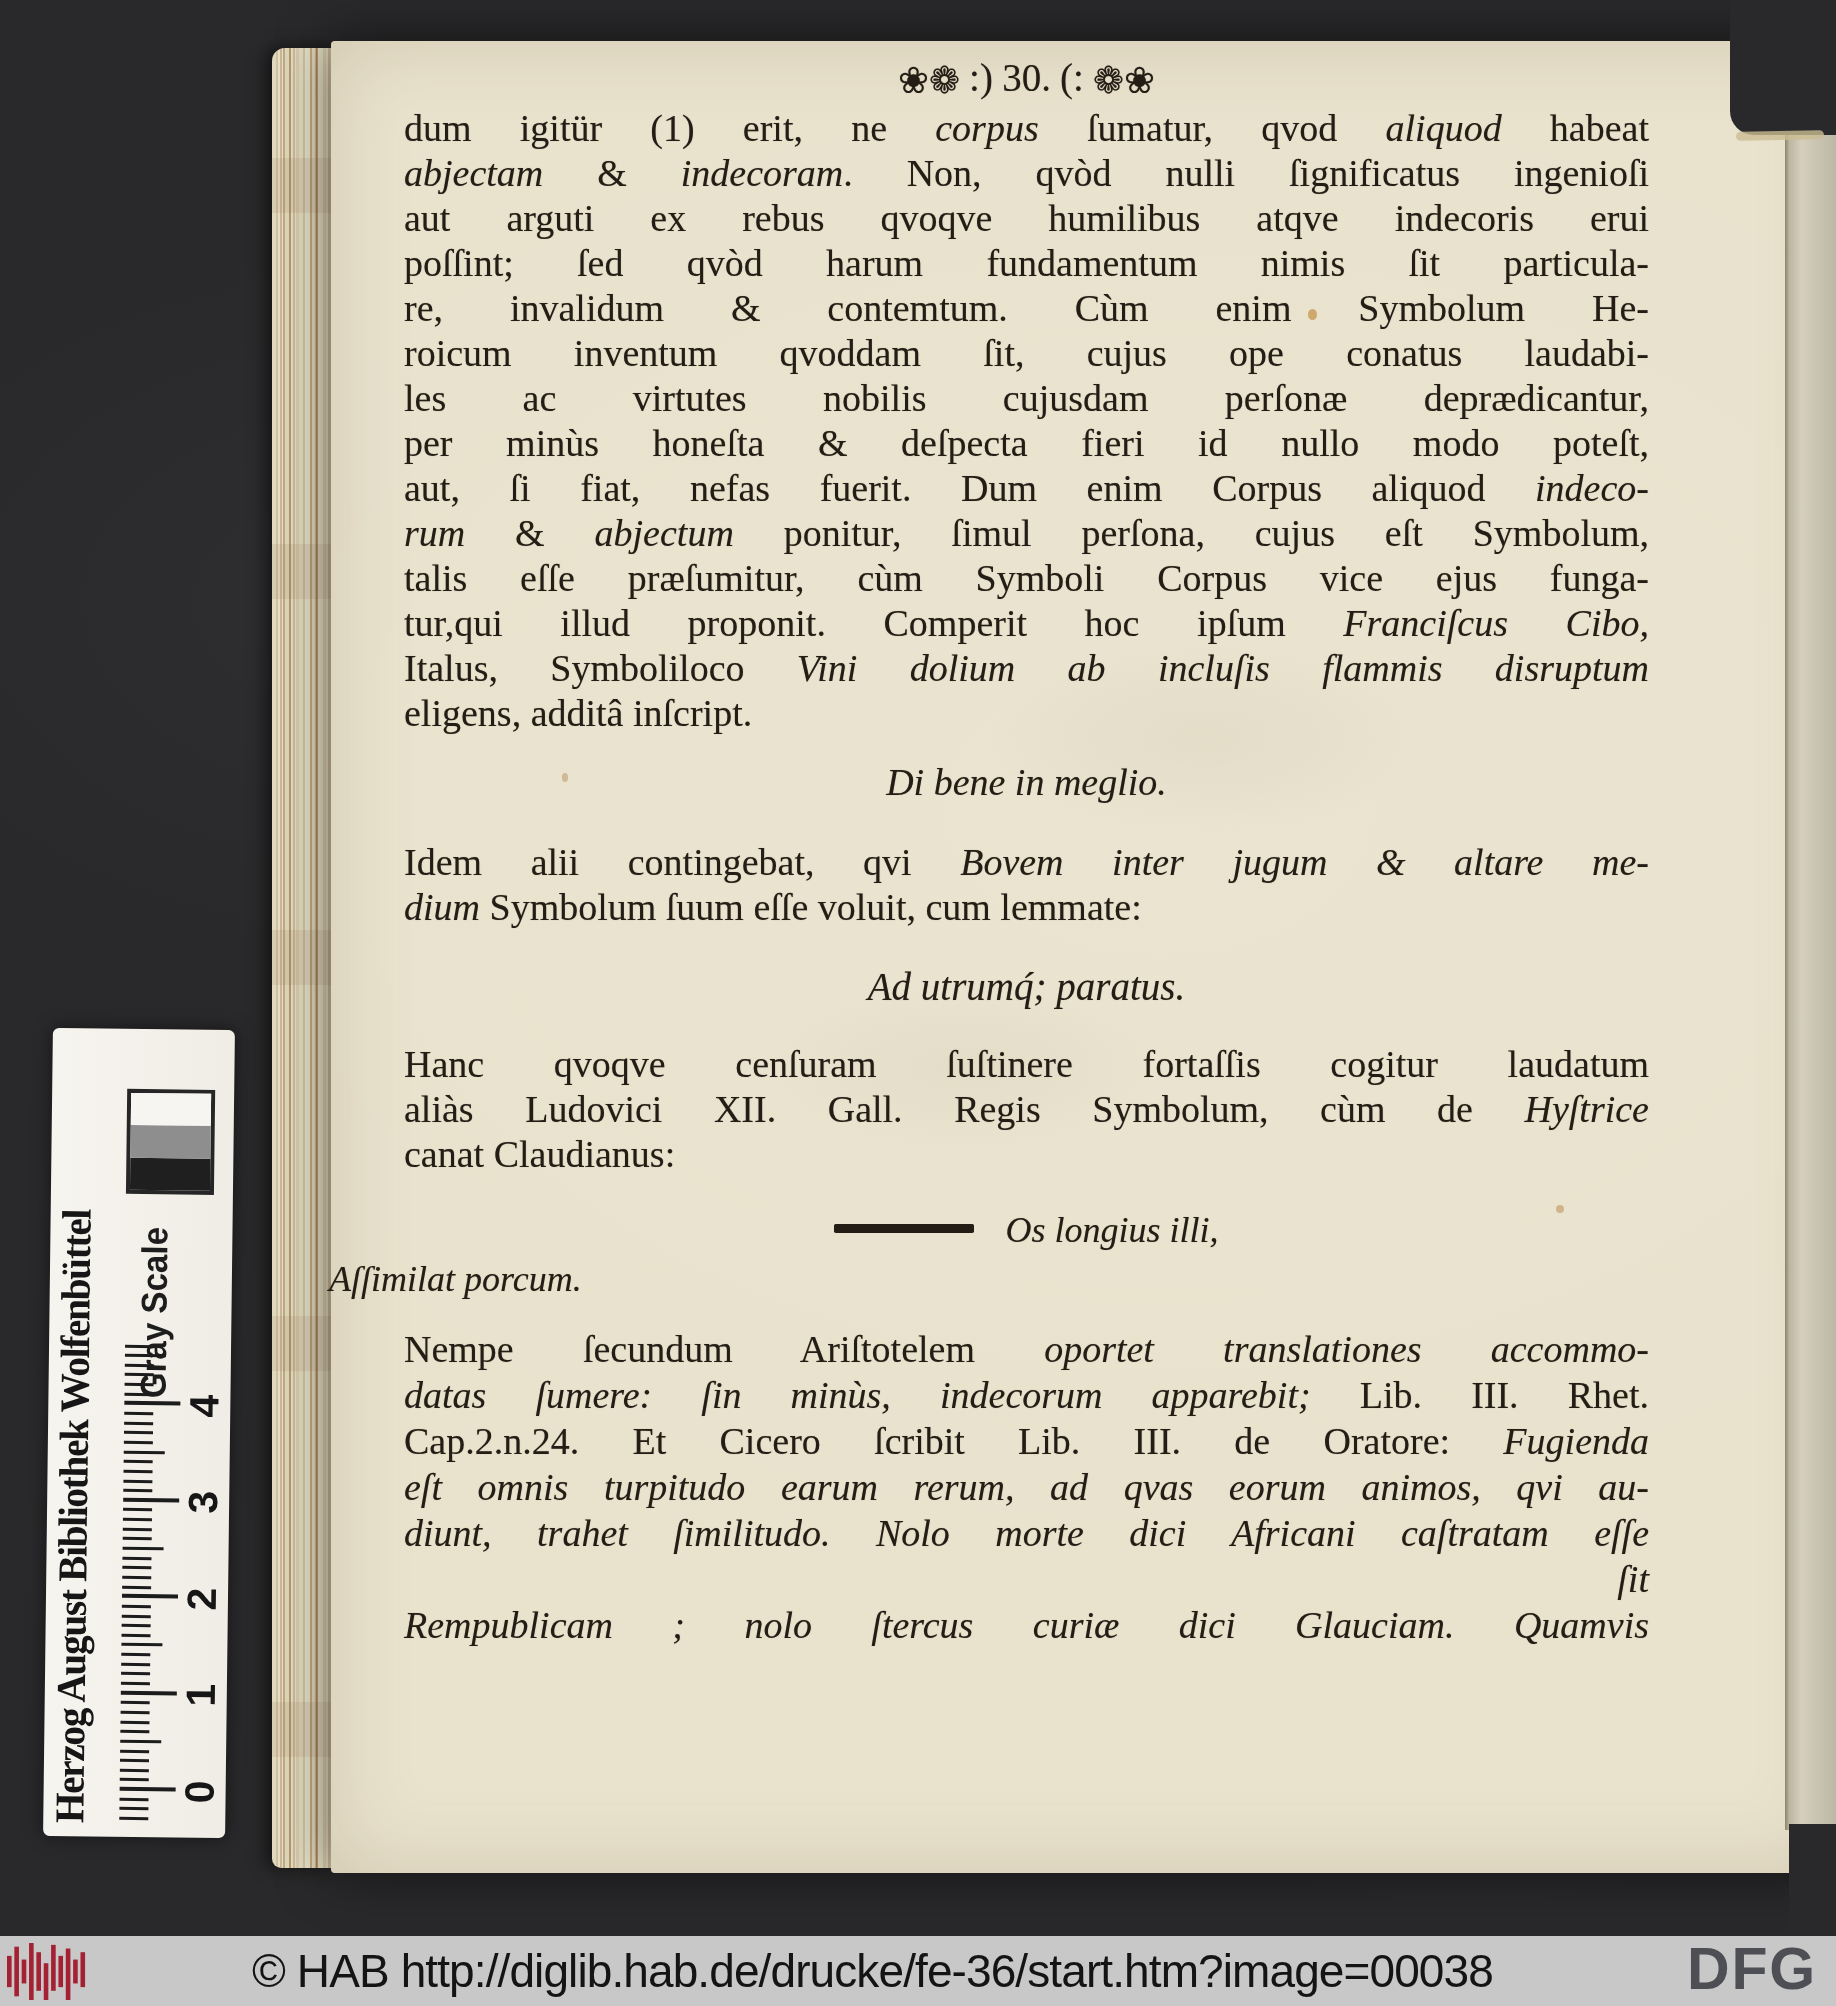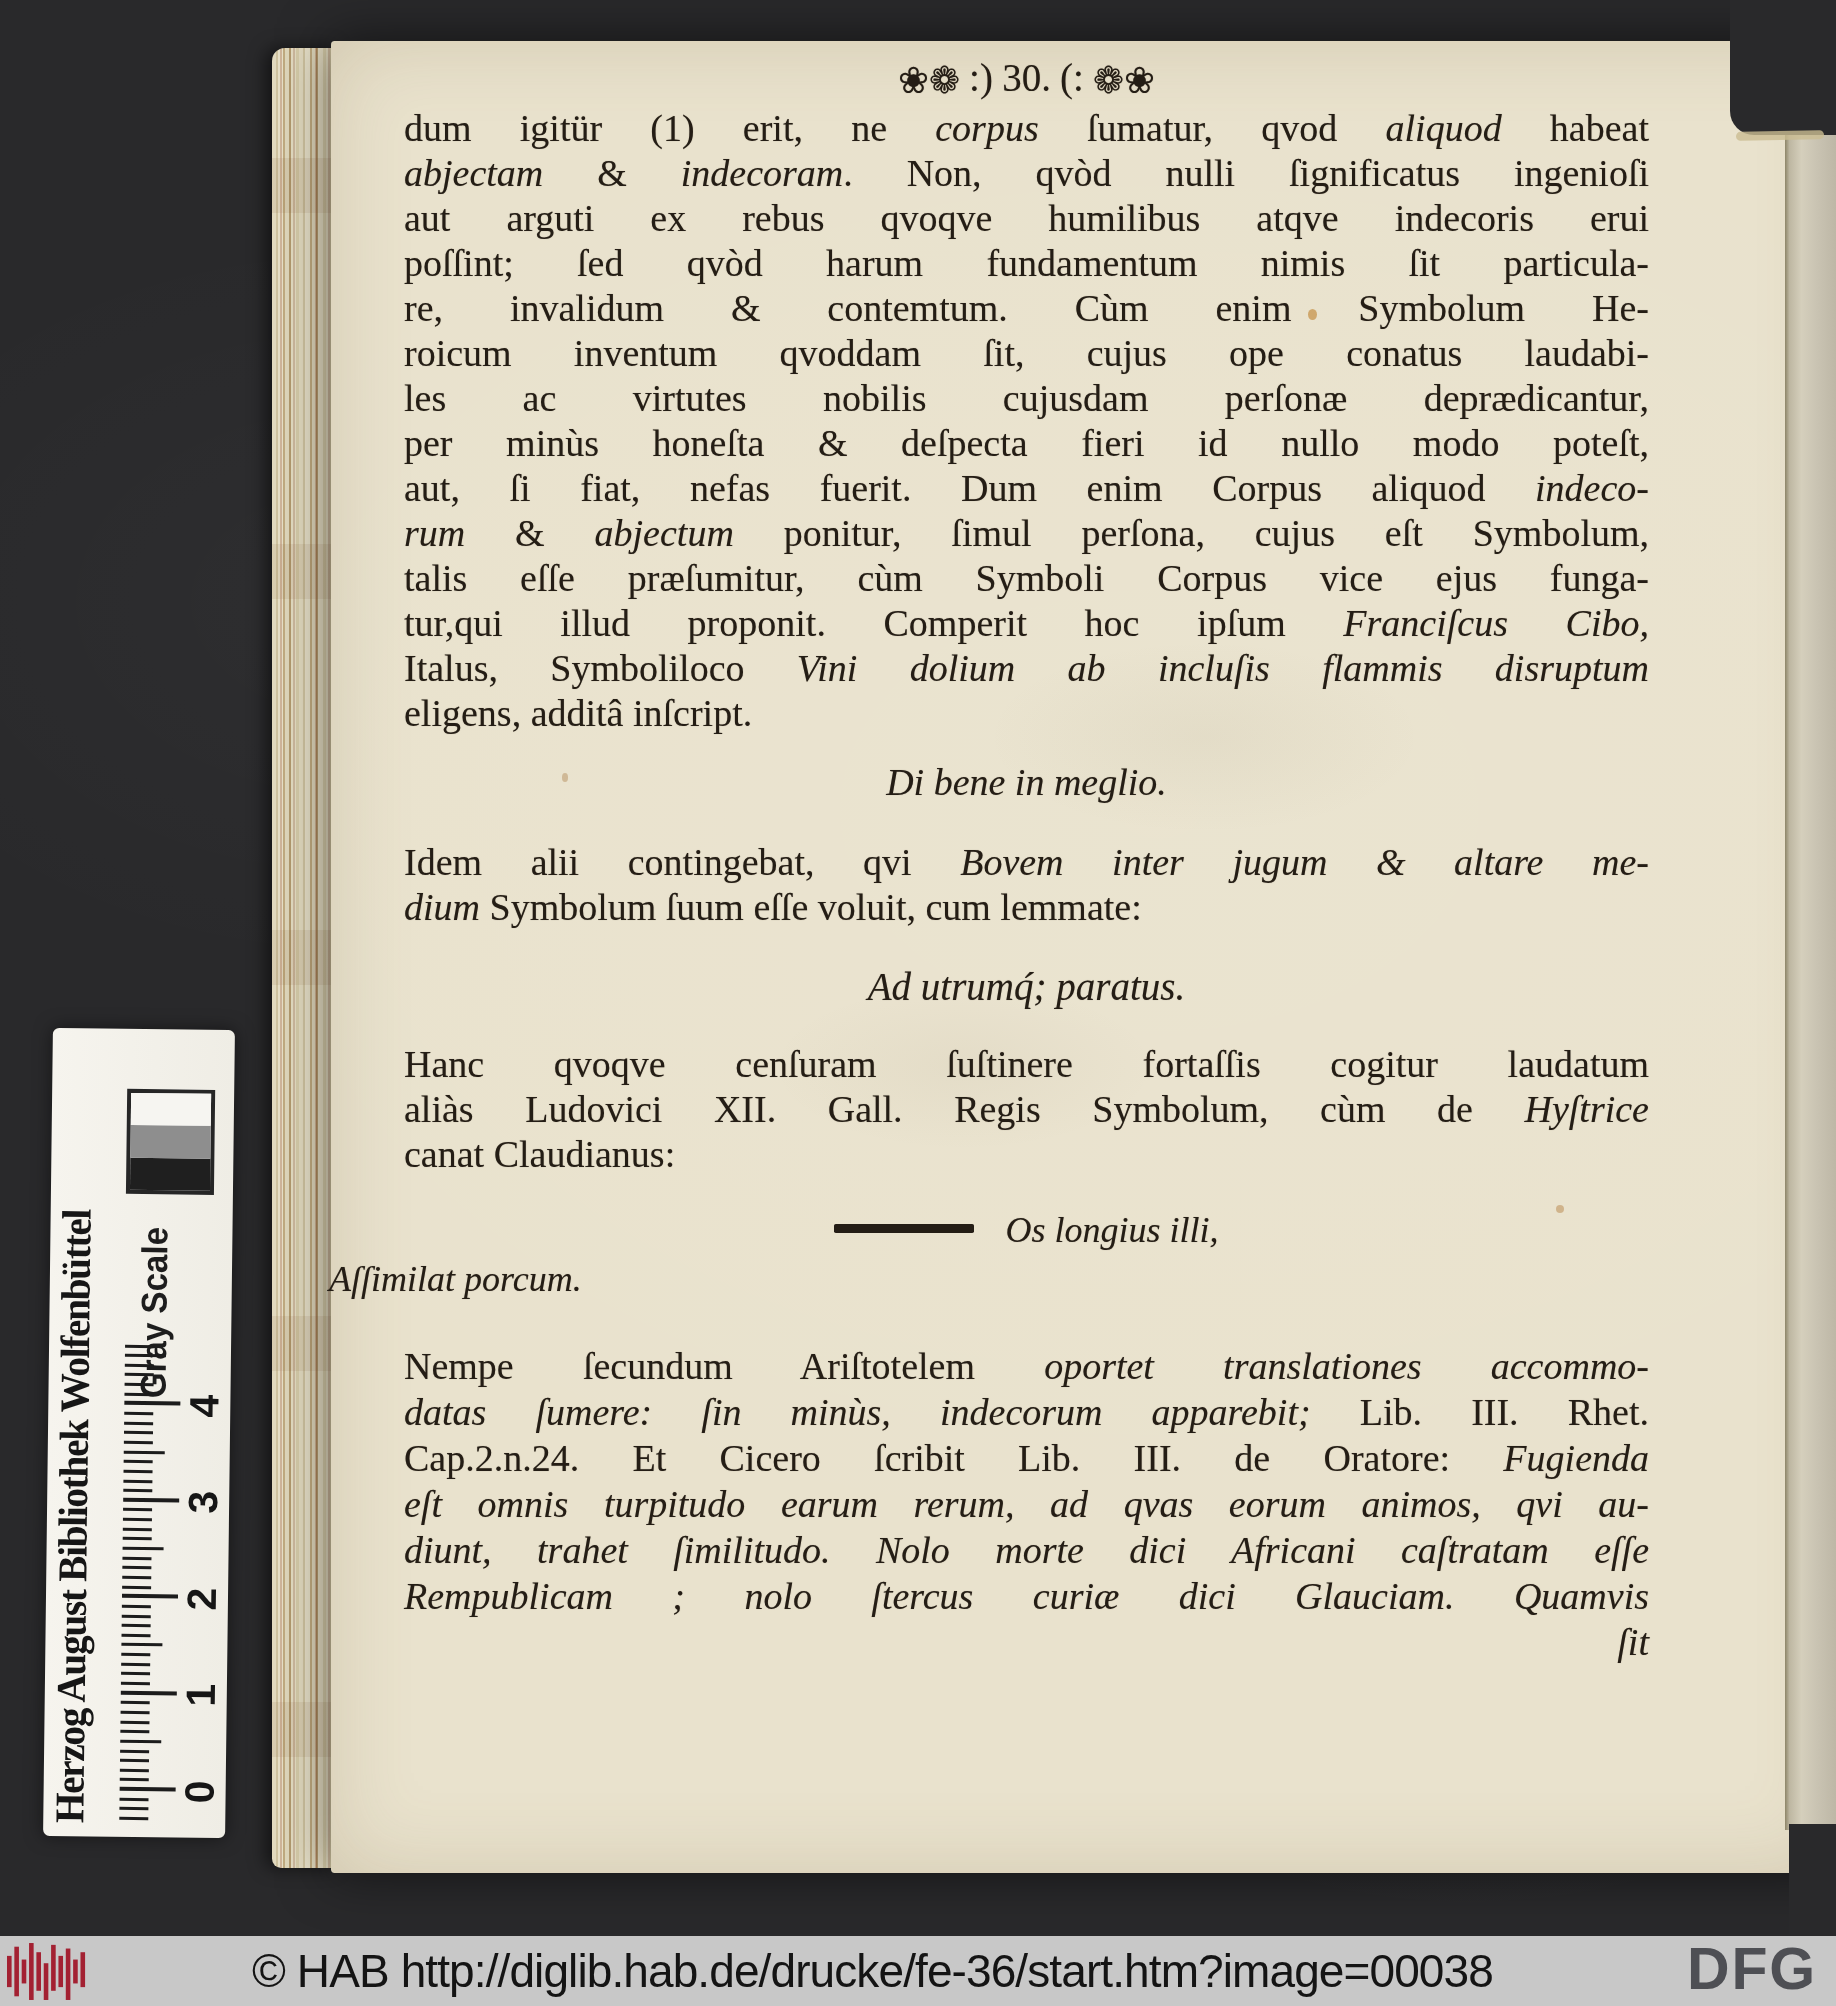--- a/index.html
+++ b/index.html
@@ -65,21 +65,21 @@
   .seg-r{font-style:normal;}
   .seg-i{font-style:italic;}
   .seg-d{display:inline-block;width:140px;height:9.2px;background:#241d15;
     margin-right:31px;vertical-align:8.3px;border-radius:1.8px;}
   .b-p1{margin-top:0;}
   .b-h-meglio{margin-top:24px;}
   .b-p2{margin-top:35px;}
   .b-h-paratus{margin-top:34px;font-size:39px;}
   .b-p3{margin-top:33px;}
   .b-verse{margin-top:29px;line-height:49px;font-size:36px;}
-  .b-p4{margin-top:39px;}
+  .b-p4{margin-top:22px;}
   .b-p4 .line{line-height:46px;}
 
   
   .ruler{position:absolute;left:-265px;top:1342px;width:808px;height:182px;z-index:7;
     transform:rotate(-89.3deg);transform-origin:center;
     background:linear-gradient(180deg,#f6f4ee 0,#efede5 100%);
     border-radius:6.4px;box-shadow:0 0 18.4px rgba(0,0,0,.5);}
   .ruler-name{position:absolute;left:13px;top:1.8px;white-space:nowrap;
     font-family:"Liberation Serif",serif;font-weight:700;font-size:41px;
     letter-spacing:-1.4px;color:#161616;transform:scaleX(.96);transform-origin:left;}
@@ -167,22 +167,22 @@
         <div class="block b-verse">
           <div class="line a-c"><span class="seg-d"></span><span class="seg-i">Os longius illi,</span></div>
           <div class="line a-c2"><span class="seg-i">Aſſimilat porcum.</span></div>
         </div>
         <div class="block b-p4">
           <div class="line a-j"><span class="seg-r">Nempe ſecundum Ariſtotelem </span><span class="seg-i">oportet translationes accommo-</span></div>
           <div class="line a-j"><span class="seg-i">datas ſumere: ſin minùs, indecorum apparebit;</span><span class="seg-r"> Lib. III. Rhet.</span></div>
           <div class="line a-j"><span class="seg-r">Cap.2.n.24.  Et Cicero ſcribit Lib. III. de Oratore: </span><span class="seg-i">Fugienda</span></div>
           <div class="line a-j"><span class="seg-i">eſt omnis turpitudo earum rerum, ad qvas eorum animos, qvi au-</span></div>
           <div class="line a-j"><span class="seg-i">diunt, trahet ſimilitudo.  Nolo morte dici Africani caſtratam eſſe</span></div>
+          <div class="line a-r"><span class="seg-i">ſit</span></div>
           <div class="line a-j"><span class="seg-i">Rempublicam ; nolo ſtercus curiæ dici Glauciam.</span><span class="seg-r">  </span><span class="seg-i">Quamvis</span></div>
-          <div class="line a-r"><span class="seg-i">ſit</span></div>
         </div>
       </div>
   </div>
 
   <div class="ruler">
     <div class="ruler-name">Herzog August Bibliothek Wolfenbüttel</div>
     <div class="grayscale-label">Gray Scale</div>
     <div class="grayscale-patch">
       <div class="gs-black"></div>
       <div class="gs-gray"></div>

